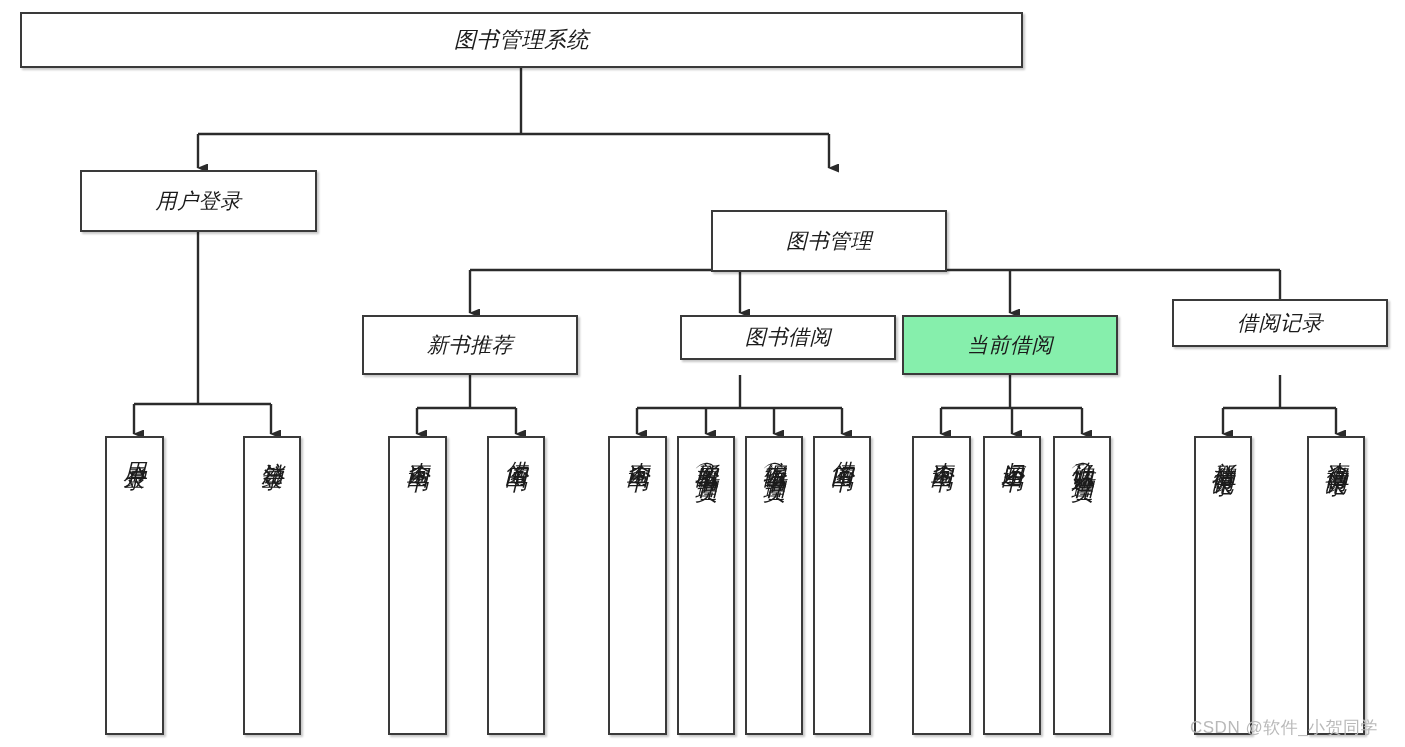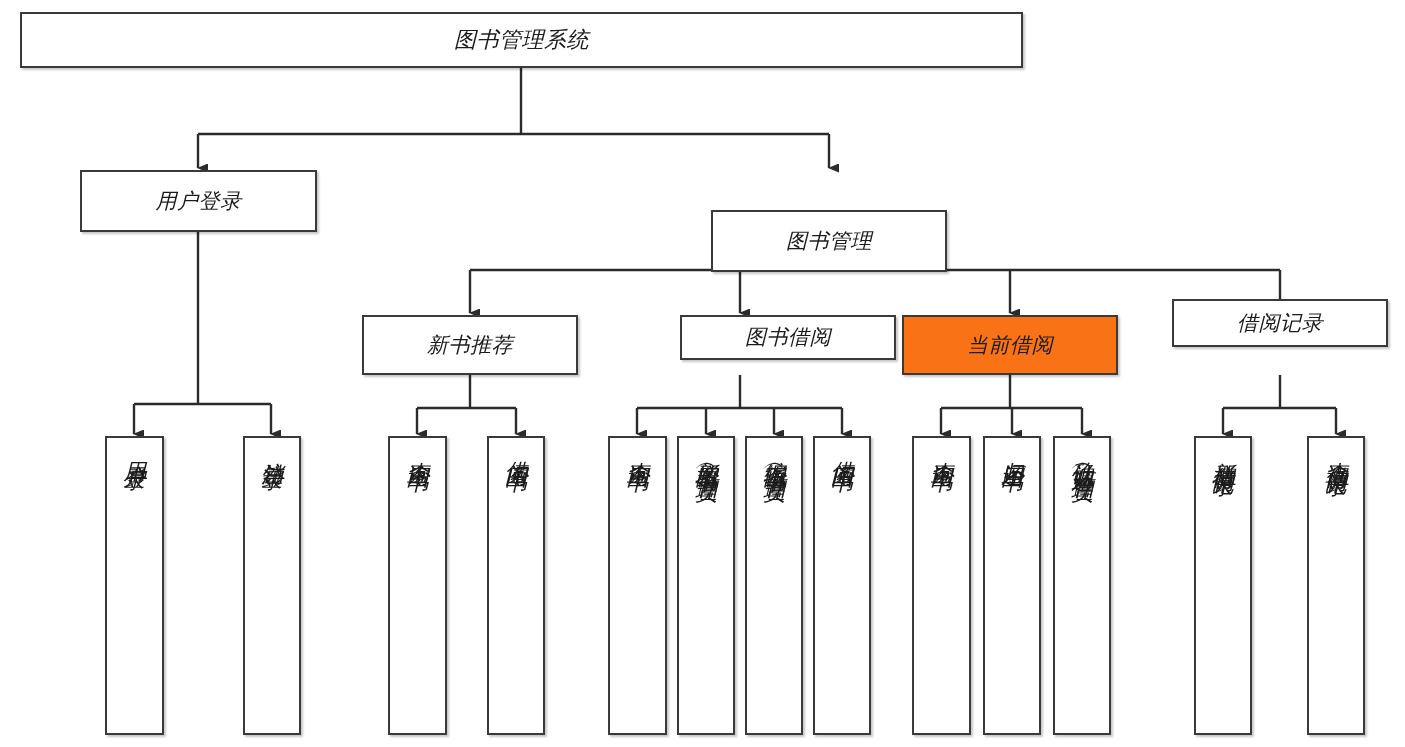--- a/index.html
+++ b/index.html
@@ -125,21 +125,21 @@
       </div>
       <div class="node horizontal" style="left: 711px; top: 170px; width: 236px; height: 62px; border-color: rgb(58, 58, 58); background: rgb(255, 255, 255); margin-top: 40px;">
         <span class="node-label" style="color: rgb(27, 27, 27);">图书管理</span>
       </div>
       <div class="node horizontal" style="left: 362px; top: 315px; width: 216px; height: 60px; border-color: rgb(58, 58, 58); background: rgb(255, 255, 255);">
         <span class="node-label" style="color: rgb(27, 27, 27);">新书推荐</span>
       </div>
       <div class="node horizontal" style="left: 632px; top: 315px; width: 216px; height: 45px; border-color: rgb(58, 58, 58); background: rgb(255, 255, 255); margin-left: 48px;">
         <span class="node-label" style="color: rgb(27, 27, 27);">图书借阅</span>
       </div>
-      <div class="node horizontal" style="left: 902px; top: 315px; width: 216px; height: 60px; border-color: rgb(58, 58, 58); background: #f97316;">
+      <div class="node horizontal" style="left: 902px; top: 315px; width: 216px; height: 60px; border-color: rgb(58, 58, 58); background: #86efac;">
         <span class="node-label" style="color: rgb(27, 27, 27);">当前借阅</span>
       </div>
       <div class="node horizontal" style="left: 1172px; top: 299px; width: 216px; height: 48px; border-color: rgb(58, 58, 58); background: rgb(255, 255, 255);">
         <span class="node-label" style="color: rgb(27, 27, 27);">借阅记录</span>
       </div>
       <div class="node vertical" style="left: 105px; top: 436px; width: 59px; height: 299px; border-color: rgb(58, 58, 58); background: rgb(255, 255, 255);">
         <span class="node-label" style="color: rgb(27, 27, 27);">用户登录</span>
       </div>
       <div class="node vertical" style="left: 243px; top: 436px; width: 58px; height: 299px; border-color: rgb(58, 58, 58); background: rgb(255, 255, 255);">
         <span class="node-label" style="color: rgb(27, 27, 27);">注销登录</span>
@@ -172,14 +172,15 @@
         <span class="node-label" style="color: rgb(27, 27, 27);">确认归还（管理员）</span>
       </div>
       <div class="node vertical" style="left: 1194px; top: 436px; width: 58px; height: 299px; border-color: rgb(58, 58, 58); background: rgb(255, 255, 255);">
         <span class="node-label" style="color: rgb(27, 27, 27);">新增借阅记录</span>
       </div>
       <div class="node vertical" style="left: 1307px; top: 436px; width: 58px; height: 299px; border-color: rgb(58, 58, 58); background: rgb(255, 255, 255);">
         <span class="node-label" style="color: rgb(27, 27, 27);">查询借阅记录</span>
       </div>
     </div>
 
+  <div class="watermark" style="left: 1190px; top: 716px; color: rgb(185, 185, 185);">CSDN @软件_小贺同学</div>
 
 </div>
 
 </body></html>

